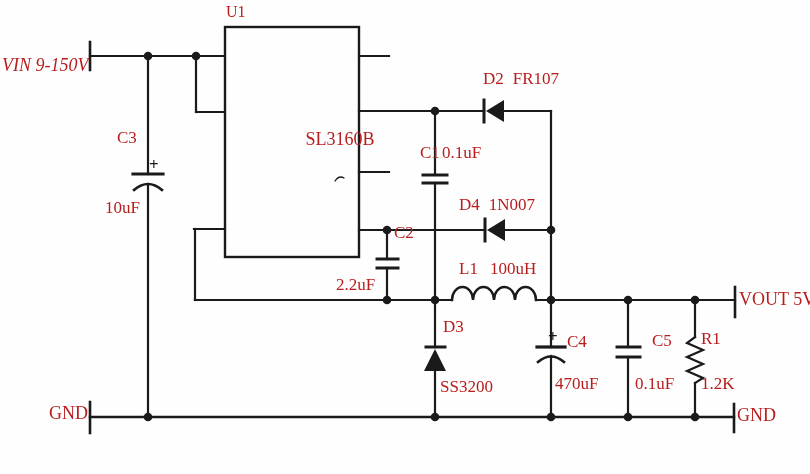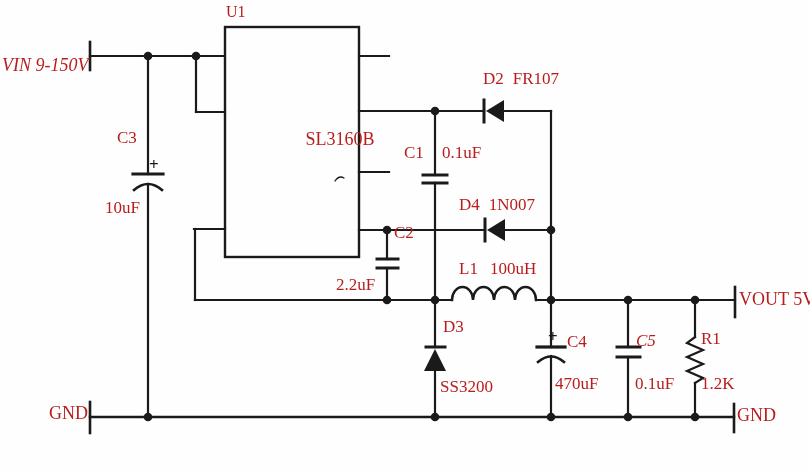--- a/index.html
+++ b/index.html
@@ -142,21 +142,21 @@
 
   <span class="lbl big" style="left:2px;top:56px;font-style:italic;">VIN 9-150V</span>
   <span class="lbl big" style="left:49px;top:404px;">GND</span>
 
   <span class="lbl sm" style="left:226px;top:4px;">U1</span>
   <span class="lbl big" id="u1-part-label">SL3160B</span>
 
   <span class="lbl" style="left:117px;top:129px;">C3</span>
   <span class="lbl" style="left:105px;top:199px;">10uF</span>
 
-  <span class="lbl" style="left:404px;top:144px;text-align:center;">C1</span>
+  <span class="lbl" style="left:420px;top:144px;text-align:center;">C1</span>
   <span class="lbl" style="left:442px;top:144px;">0.1uF</span>
 
   <span class="lbl pair" style="left:459px;top:70px;margin-left:24px;">
     <span>D2</span>
     <span class="gap9">FR107</span>
   </span>
 
   <span class="lbl pair" style="left:459px;top:196px;">
     <span>D4</span>
     <span class="gap9">1N007</span>
@@ -169,21 +169,21 @@
     <span>L1</span>
     <span class="gap12">100uH</span>
   </span>
 
   <span class="lbl" style="left:443px;top:318px;">D3</span>
   <span class="lbl" style="left:440px;top:378px;">SS3200</span>
 
   <span class="lbl" style="left:567px;top:333px;">C4</span>
   <span class="lbl" style="left:555px;top:375px;">470uF</span>
 
-  <span class="lbl" style="left:636px;top:332px;font-style:italic;">C5</span>
+  <span class="lbl" style="left:652px;top:332px;">C5</span>
   <span class="lbl" style="left:635px;top:375px;">0.1uF</span>
 
   <span class="lbl" style="left:701px;top:330px;">R1</span>
   <span class="lbl" style="left:701px;top:375px;">1.2K</span>
 
   <span class="lbl big" style="left:739px;top:290px;">VOUT 5V</span>
   <span class="lbl big" style="left:737px;top:406px;">GND</span>
 
 
 </div>

